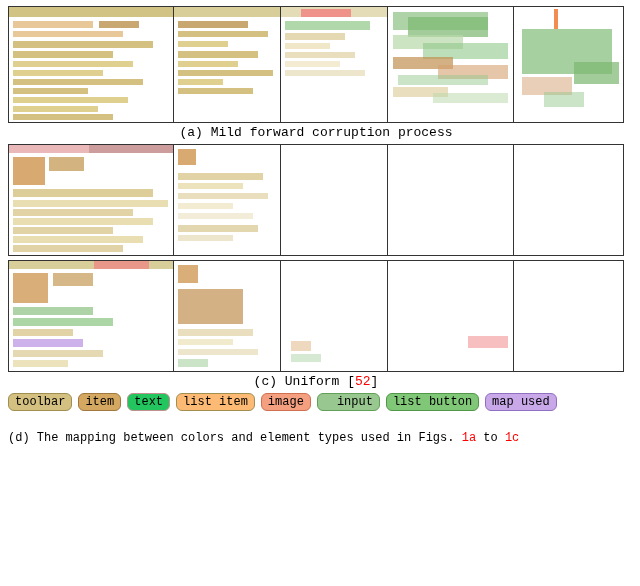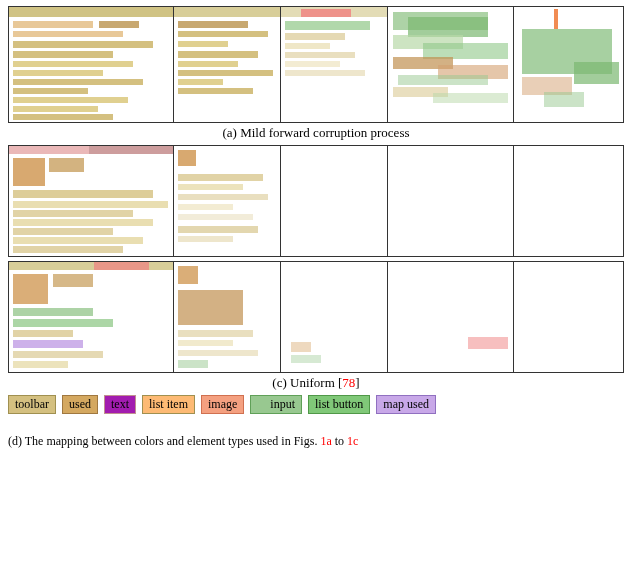--- a/index.html
+++ b/index.html
@@ -8,20 +8,21 @@
       height: 586px;
       background: #fff;
       font-family: 'Times New Roman', Times, serif;
       font-size: 13px;
       overflow: hidden;
     }
 
     .main-container {
       width: 632px;
       padding: 6px 8px 4px 8px;
+      font-family: Liberation Mono, monospace;
     }
 
     
     .section {
       margin-bottom: 4px;
     }
 
     .section-grid {
       display: flex;
       border: 1.5px solid #333;
@@ -50,21 +51,21 @@
       gap: 6px;
       margin: 4px 0 3px 0;
       flex-wrap: nowrap;
     }
     .legend-item {
       display: flex;
       align-items: center;
       border: 1px solid #999;
       padding: 1px 6px;
       font-size: 12px;
-      border-radius: 0;
+      border-radius: 6px;
     }
 
     .footer-text {
       font-size: 12px;
       margin-top: 20px;
     }
 
     .red-link { color: red; }
 
     
@@ -255,32 +256,32 @@
       </div>
 
       <div class="cell cell-4">
 
         <div class="rect" style="left:80px;top:75px;width:40px;height:12px;background:#f08080;opacity:0.5;"></div>
       </div>
 
       <div class="cell cell-5"></div>
     </div>
     <div class="caption">
-      <span>(c) Uniform [</span><span style="color:red;">78</span><span>]</span>
+      <span>(c) Uniform [</span><span style="color:red;">52</span><span>]</span>
     </div>
   </div>
 
   <div class="legend">
     <div class="legend-item" style="background:#d4c080;border-color:#a09050;">
       <span>toolbar</span>
     </div>
     <div class="legend-item" style="background:#d4a860;border-color:#a07840;">
-      <span>used</span>
-    </div>
-    <div class="legend-item" style="background:#a21caf;border-color:#c09090;">
+      <span>item</span>
+    </div>
+    <div class="legend-item" style="background:#22c55e;border-color:#c09090;">
       <span>text</span>
     </div>
     <div class="legend-item" style="background:#fdba74;border-color:#a09050;">
       <span>list item</span>
     </div>
     <div class="legend-item" style="background:#f4a080;border-color:#d07050;">
       <span>image</span>
     </div>
     <div class="legend-item" style="background:#98c890;border-color:#60a058;padding-left:19px;">
       <span>input</span>

